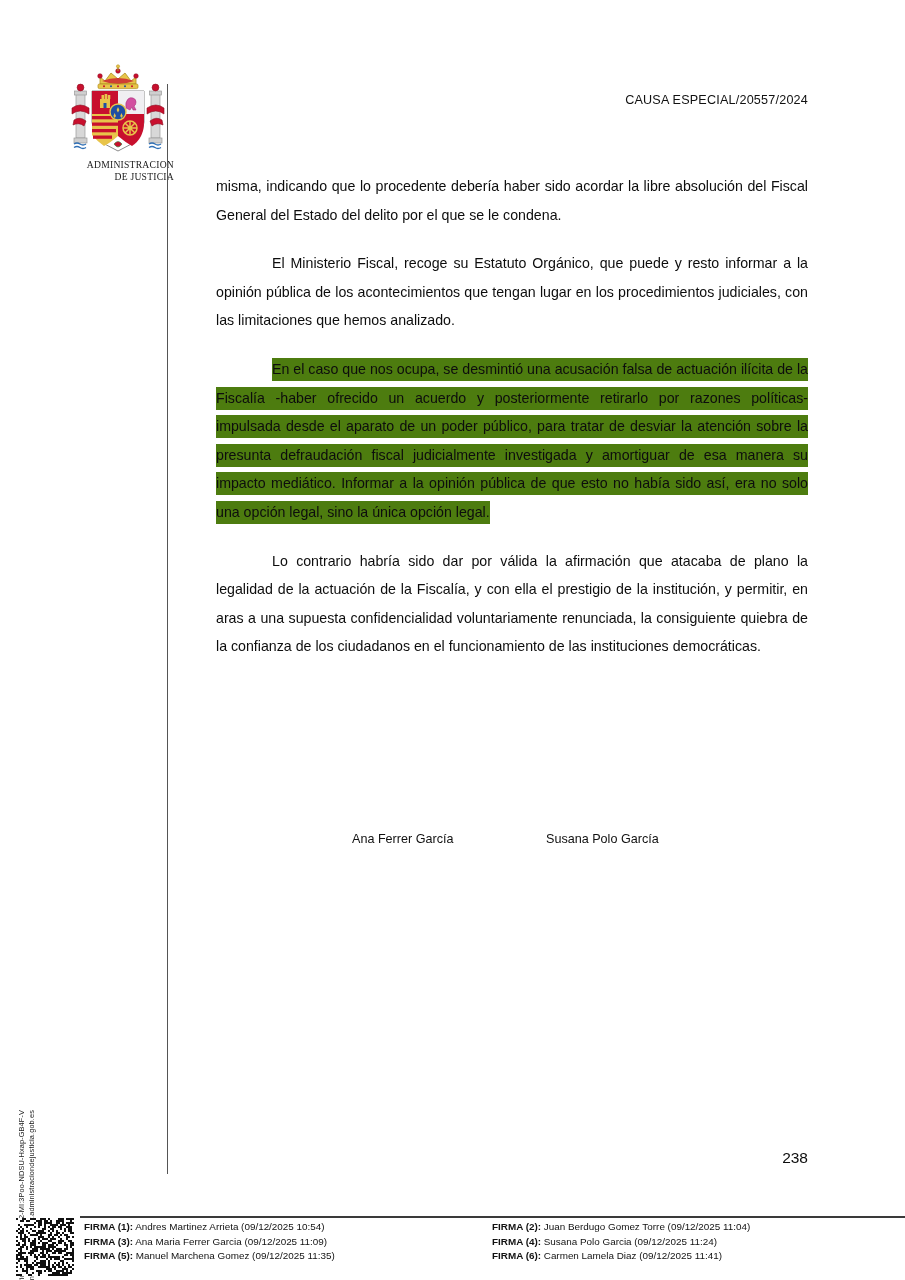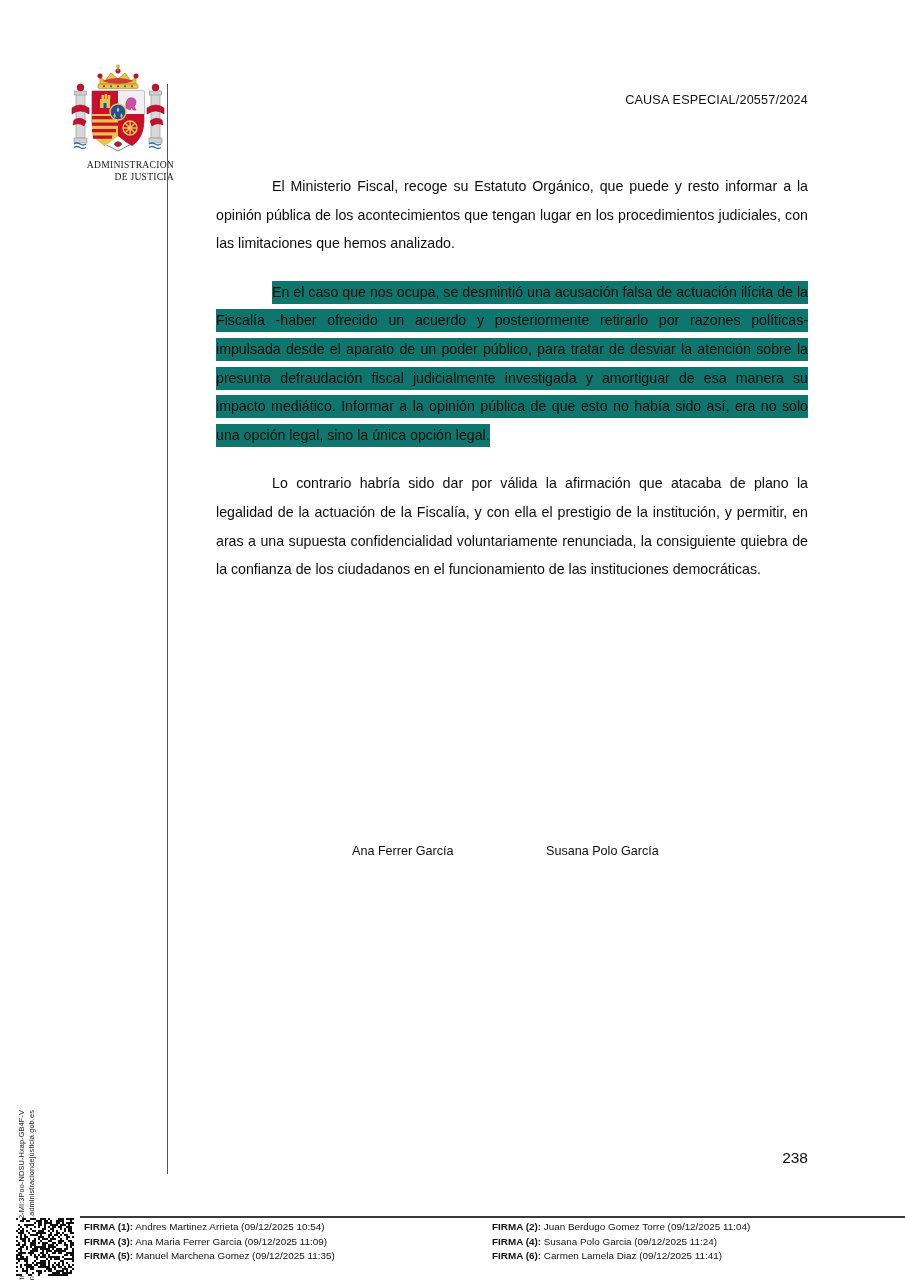--- a/index.html
+++ b/index.html
@@ -130,35 +130,34 @@
   #para-highlight {
     margin: 0 0 20px 0;
     font-size: 14.2px;
     line-height: 28.6px;
     text-align: justify;
     text-justify: inter-word;
     color: #0d0d0d;
     text-indent: 56px;
   }
   #para-highlight .hl {
-    background: #0f766e;
+    background: #4d7c0f;
     box-decoration-break: clone;
     -webkit-box-decoration-break: clone;
     padding: 3px 0 4px 0;
     box-shadow: 0 0 0 0 #fbd55e;
   }
 
   
   #signatures {
     position: absolute;
     left: 216px;
     top: 832px;
     width: 592px;
     height: 22px;
-    margin-top: 12px;
   }
   .sig-name {
     position: absolute;
     font-size: 12.6px;
     color: #101010;
     white-space: nowrap;
   }
   #sig-left  { left: 136px; top: 0; }
   #sig-right { left: 330px; top: 0; }
 
@@ -332,20 +331,21 @@
       <span class="l2">DE JUSTICIA</span>
     </div>
   </div>
 
   <div id="margin-rule"></div>
 
   <div id="doc-header">CAUSA ESPECIAL/20557/2024</div>
 
   <div id="body-col">
 
+    <p class="para no-indent">misma, indicando que lo procedente debería haber sido acordar la libre absolución del Fiscal General del Estado del delito por el que se le condena.</p>
 
     <p class="para">El Ministerio Fiscal, recoge su Estatuto Orgánico, que puede y resto informar a la opinión pública de los acontecimientos que tengan lugar en los procedimientos judiciales, con las limitaciones que hemos analizado.</p>
 
     <p id="para-highlight"><span class="hl">En el caso que nos ocupa, se desmintió una acusación falsa de actuación ilícita de la Fiscalía -haber ofrecido un acuerdo y posteriormente retirarlo por razones políticas- impulsada desde el aparato de un poder público, para tratar de desviar la atención sobre la presunta defraudación fiscal judicialmente investigada y amortiguar de esa manera su impacto mediático. Informar a la opinión pública de que esto no había sido así, era no solo una opción legal, sino la única opción legal.</span></p>
 
     <p class="para">Lo contrario habría sido dar por válida la afirmación que atacaba de plano la legalidad de la actuación de la Fiscalía, y con ella el prestigio de la institución, y permitir, en aras a una supuesta confidencialidad voluntariamente renunciada, la consiguiente quiebra de la confianza de los ciudadanos en el funcionamiento de las instituciones democráticas.</p>
   </div>
 
   <div id="signatures">
     <div class="sig-name" id="sig-left">Ana Ferrer García</div>

